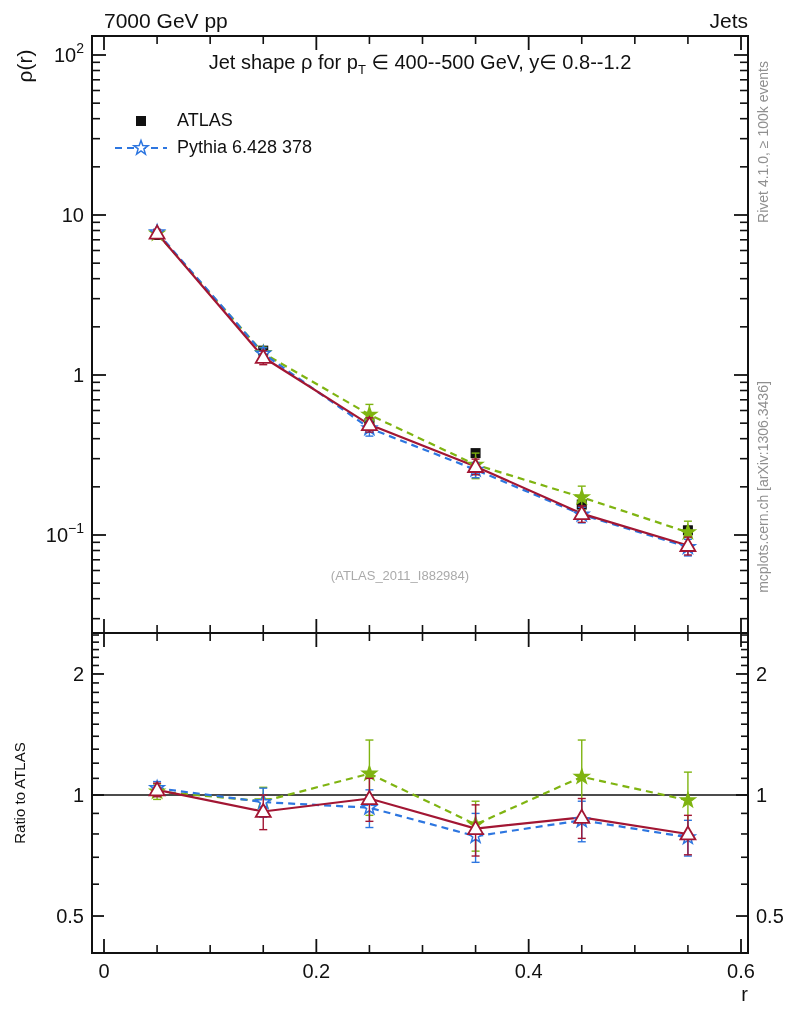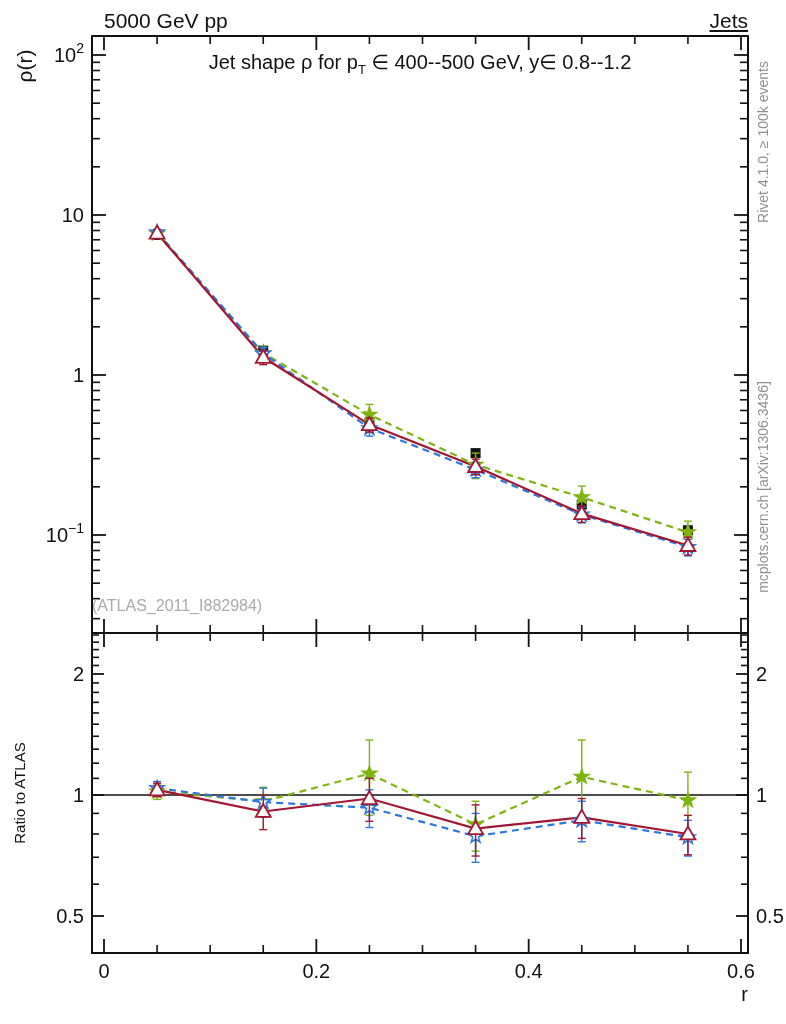--- a/index.html
+++ b/index.html
@@ -5,21 +5,21 @@
   html,body{margin:0;padding:0;background:#ffffff;}
   body{width:786px;height:1024px;position:relative;font-family:"Liberation Sans",sans-serif;color:#111;overflow:hidden;}
   #plot{position:absolute;left:0;top:0;}
   .lbl{position:absolute;white-space:nowrap;}
   .hdr{font-size:21px;}
   .title-line{left:92px;width:656px;top:50px;text-align:center;font-size:20px;}
   .title-line sub{font-size:13px;vertical-align:-5px;}
   .ylab-main{left:25px;top:66px;transform:translate(-50%,-50%) rotate(-90deg);font-size:21px;}
   .ylab-ratio{left:19px;top:793px;transform:translate(-50%,-50%) rotate(-90deg);font-size:15px;}
   .xlab{left:92px;width:656px;top:983px;text-align:right;font-size:20px;}
-  .watermark{left:92px;width:616px;top:597px;font-size:16px;color:#aaaaaa;}
+  .watermark{left:92px;width:616px;top:568px;text-align:center;font-size:13px;color:#aaaaaa;}
   .sidenote{color:#8f8f8f;font-size:14px;transform:translate(-50%,-50%) rotate(-90deg);}
   .legend{position:absolute;left:113px;top:107px;}
   .legend-row{display:flex;align-items:center;height:27px;}
   .legend-label{font-size:18px;margin-left:8px;}
 </style>
 </head>
 <body>
 
 <svg id="plot" width="786" height="1024">
     <rect x="92" y="36" width="656" height="597" fill="none" stroke="#111" stroke-width="2"></rect>
@@ -372,27 +372,40 @@
     <line x1="683.9185000000001" y1="815.3452173287451" x2="691.9185000000001" y2="815.3452173287451" stroke="#a21633" stroke-width="1.4"></line>
     <line x1="683.9185000000001" y1="854.7941438149318" x2="691.9185000000001" y2="854.7941438149318" stroke="#a21633" stroke-width="1.4"></line>
     <polygon points="157.08350000000002,782.3394356685208 149.58350000000002,795.3394356685208 164.58350000000002,795.3394356685208" fill="#fff" stroke="#a21633" stroke-width="1.8"></polygon>
     <polygon points="263.2505,803.9653602869204 255.7505,816.9653602869204 270.7505,816.9653602869204" fill="#fff" stroke="#a21633" stroke-width="1.8"></polygon>
     <polygon points="369.4175,791.027117571617 361.9175,804.027117571617 376.9175,804.027117571617" fill="#fff" stroke="#a21633" stroke-width="1.8"></polygon>
     <polygon points="475.5845,821.0855126829301 468.0845,834.0855126829301 483.0845,834.0855126829301" fill="#fff" stroke="#a21633" stroke-width="1.8"></polygon>
     <polygon points="581.7515000000001,809.8179657956322 574.2515000000001,822.8179657956322 589.2515000000001,822.8179657956322" fill="#fff" stroke="#a21633" stroke-width="1.8"></polygon>
     <polygon points="687.9185000000001,826.4578252292387 680.4185000000001,839.4578252292387 695.4185000000001,839.4578252292387" fill="#fff" stroke="#a21633" stroke-width="1.8"></polygon>
   </svg>
 
-<div class="lbl hdr" style="left:104px;top:9px;">5000 GeV pp</div>
-<div class="lbl hdr" style="left:92px;width:656px;top:9px;text-align:right;text-decoration:underline;">Jets</div>
+<div class="lbl hdr" style="left:104px;top:9px;">7000 GeV pp</div>
+<div class="lbl hdr" style="left:92px;width:656px;top:9px;text-align:right;">Jets</div>
 
 <div class="lbl title-line"><span>Jet shape ρ for p</span><sub>T</sub><span> ∈ 400--500 GeV, y∈ 0.8--1.2</span></div>
 
 <div class="lbl ylab-main">ρ(r)</div>
 <div class="lbl ylab-ratio">Ratio to ATLAS</div>
 <div class="lbl xlab">r</div>
 <div class="lbl watermark">(ATLAS_2011_I882984)</div>
 
 <div class="lbl sidenote" style="left:763px;top:142px;">Rivet 4.1.0, ≥ 100k events</div>
 <div class="lbl sidenote" style="left:763px;top:487px;">mcplots.cern.ch [arXiv:1306.3436]</div>
 
 <div class="legend">
+  <div class="legend-row">
+    <svg class="legend-sample" width="56" height="22">
+        <rect x="23" y="6" width="10" height="10" fill="#111111"></rect>
+      </svg>
+    <span class="legend-label">ATLAS</span>
+  </div>
+  <div class="legend-row">
+    <svg class="legend-sample" width="56" height="22">
+        <line x1="2" y1="11" x2="54" y2="11" stroke="#2d76e0" stroke-width="2.2" stroke-dasharray="7,5"></line>
+        <polygon points="28.0,3.5 29.8,8.6 35.1,8.7 30.9,11.9 32.4,17.1 28.0,14.0 23.6,17.1 25.1,11.9 20.9,8.7 26.2,8.6" fill="#fff" stroke="#2d76e0" stroke-width="1.5"></polygon>
+      </svg>
+    <span class="legend-label">Pythia 6.428 378</span>
+  </div>
 </div>
 
 </body></html>

